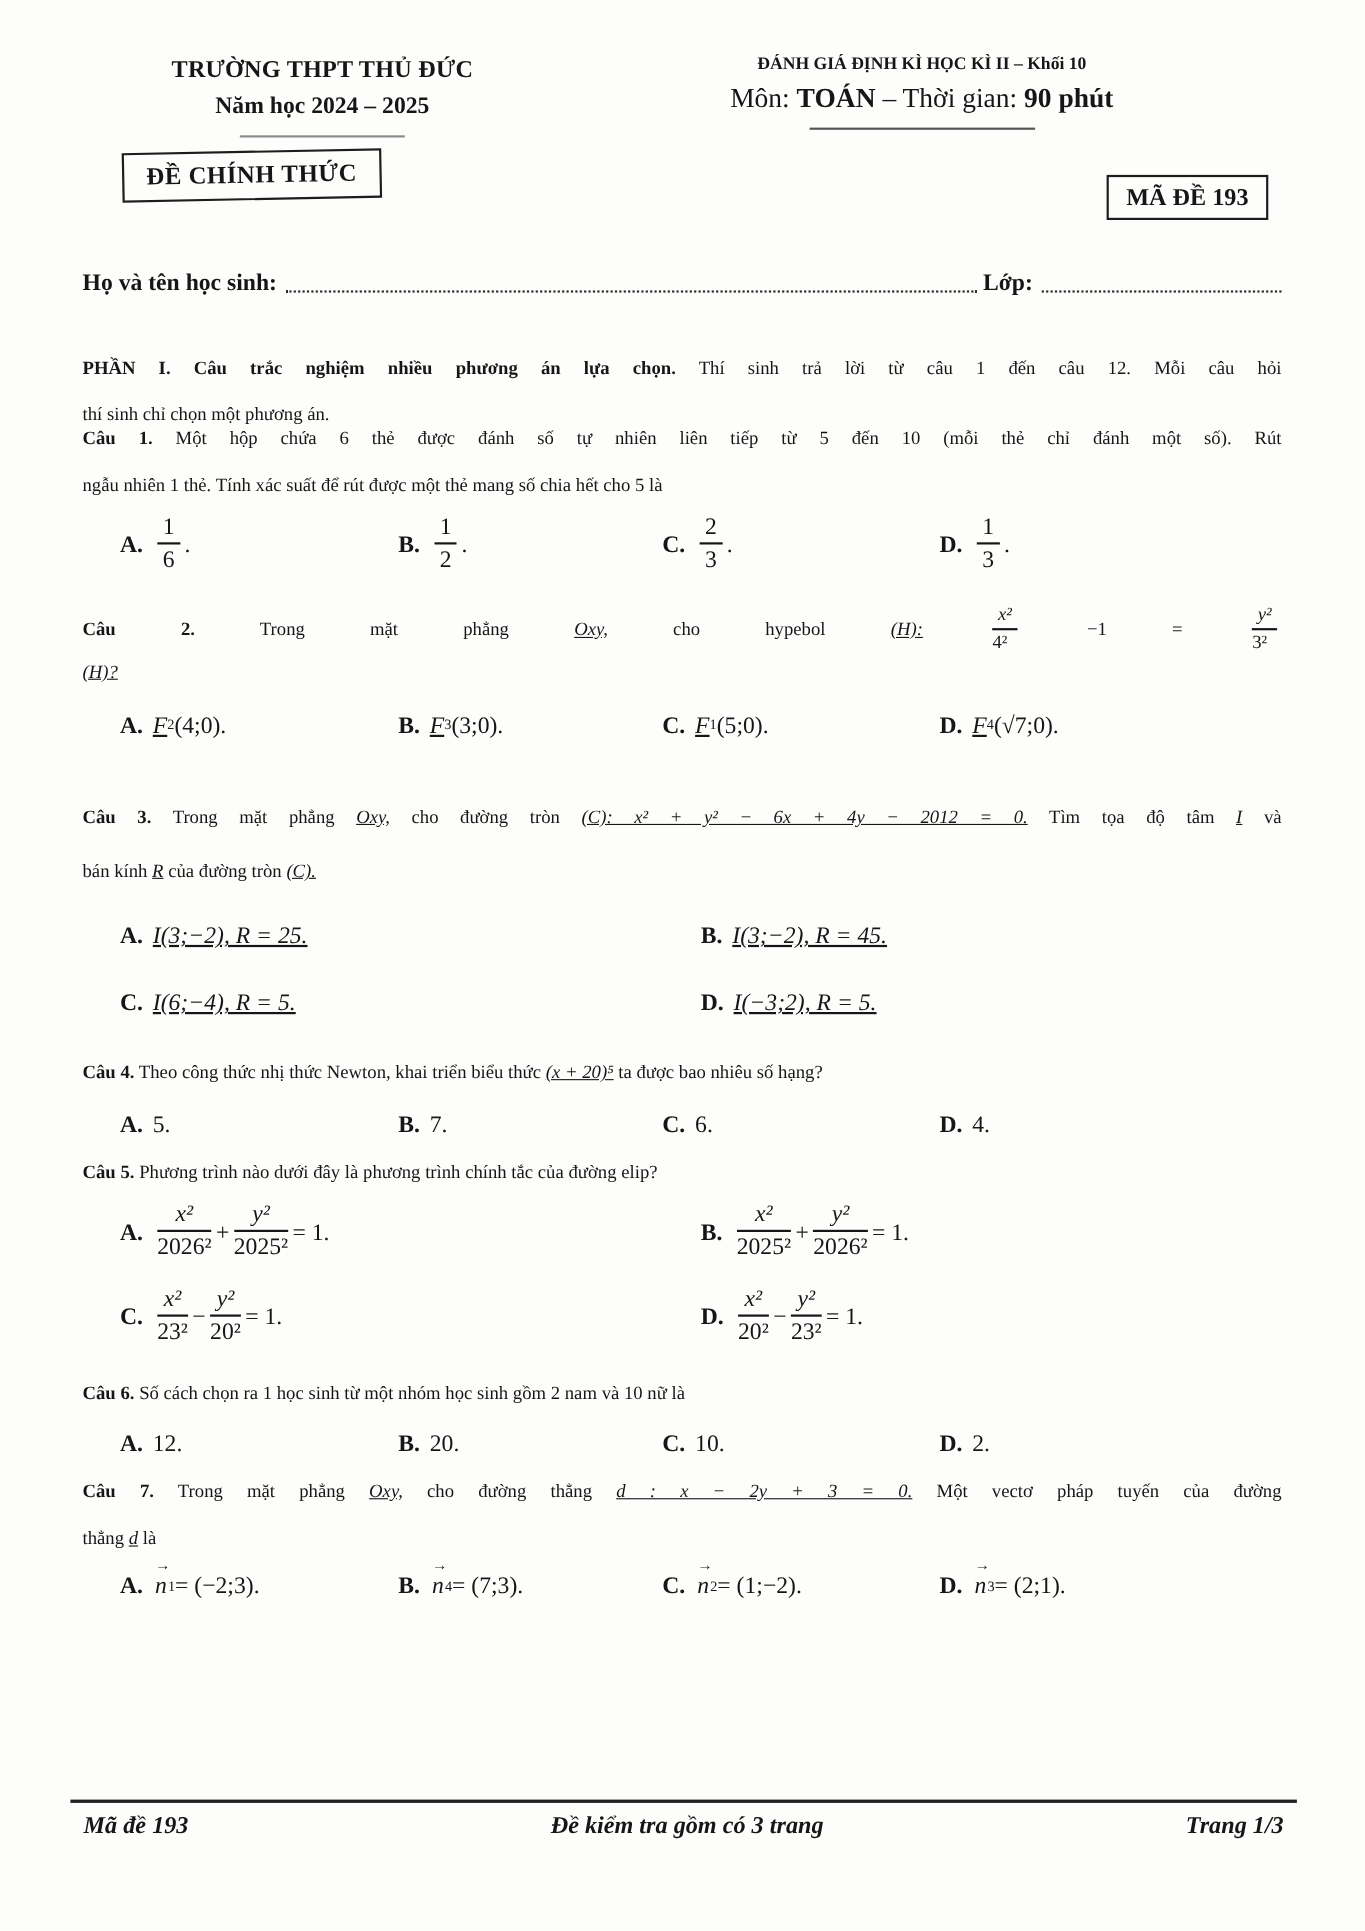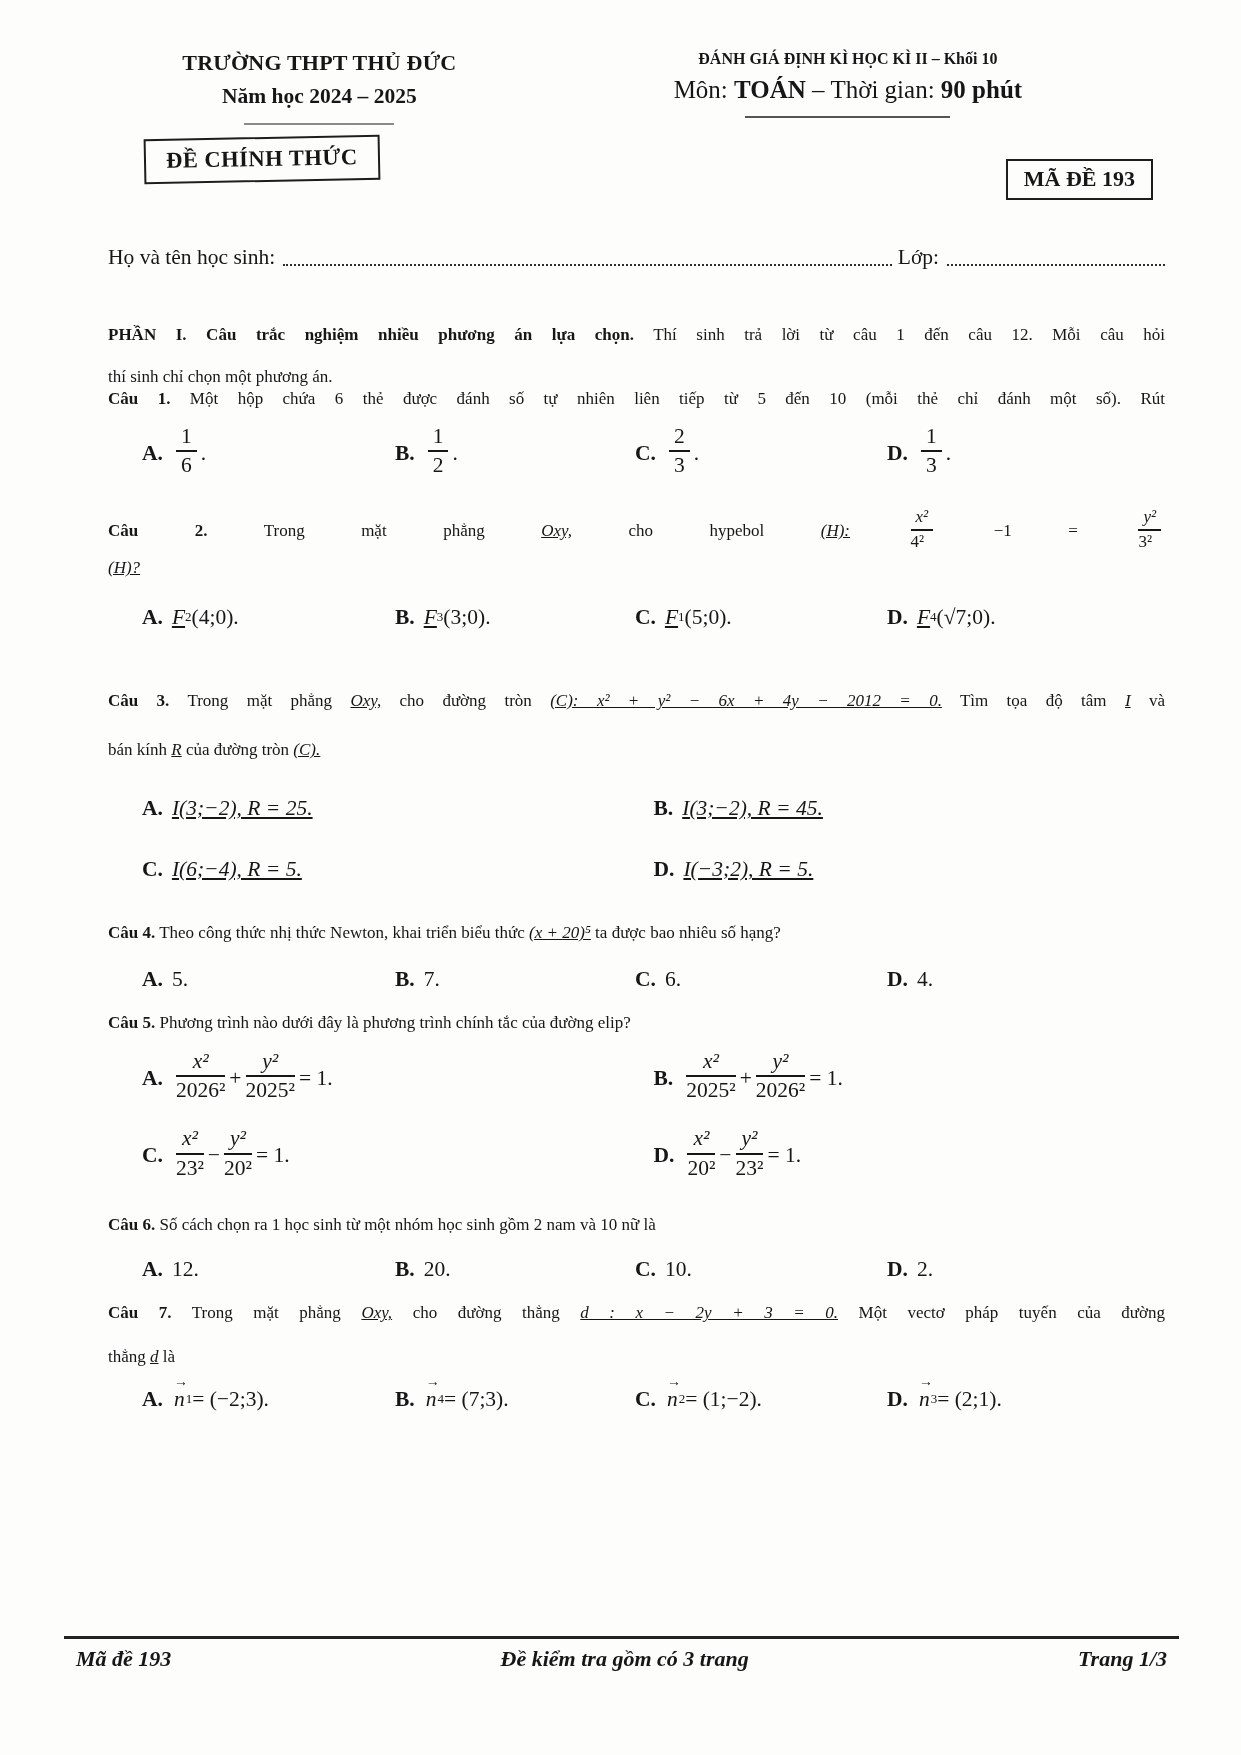--- a/index.html
+++ b/index.html
@@ -2,21 +2,21 @@
 <html><head>
 <meta charset="utf-8">
 <style>
   * { box-sizing: border-box; }
   html,body { margin:0; padding:0; background:#ffffff; }
   .page {
     position:relative; width:1241px; height:1755px; background:#fdfdfc;
     color:#161616; font-family:"Liberation Serif","DejaVu Serif",serif;
     font-size:21.5px; overflow:hidden;
   }
-  .content { padding:50px 76px 0 108px; }
+  .content { padding:50px 76px 0 75px; }
 
   
   .hdr { display:flex; }
   .hdr-l { width:40%; text-align:center; }
   .school { font-weight:700; font-size:22px; letter-spacing:.2px; }
   .year { font-weight:700; font-size:21.5px; margin-top:8px; }
   .hdr-rule-l { width:150px; border-bottom:2px solid #8a8a8a; margin:14px auto 0; }
   .hdr-r { width:60%; text-align:center; }
   .extitle { font-weight:700; font-size:16px; }
   .subjline { font-size:25px; margin-top:8px; }
@@ -30,21 +30,21 @@
     position:absolute; left:36px; top:12px; border:2.5px solid #1d1d1d;
     padding:7px 20px 8px; font-weight:700; font-size:22.5px; letter-spacing:.5px;
     transform:rotate(-1.1deg); background:#fdfdfc;
   }
   .box-code {
     position:absolute; right:12px; top:34px; border:2.5px solid #1d1d1d;
     padding:5px 16px 6px; font-weight:700; font-size:22px; background:#fdfdfc;
   }
 
   
-  .idline { display:flex; align-items:flex-end; margin-top:8px; font-weight:400; }
+  .idline { display:flex; align-items:flex-end; margin-top:8px; font-weight:700; }
   .dots { flex:1; border-bottom:2.6px dotted #2c2c2c; margin:0 6px 4px 8px; height:14px; }
   .dots2 { width:218px; border-bottom:2.6px dotted #2c2c2c; margin:0 0 4px 8px; height:14px; }
 
   
   .line { font-size:17px; line-height:1.25; }
   .jline { text-align:justify; text-align-last:justify; }.mt14{margin-top:14px}.mt18{}
   .mt20{margin-top:20px}.mt21{margin-top:21px}.mt22{margin-top:22px}.mt24{margin-top:24px}
   .mt26{margin-top:26px}.mt28{margin-top:28px}.mt36{margin-top:36px}.mt40{margin-top:40px}.mt54{margin-top:54px}.mt60{margin-top:60px}
 
   
@@ -113,20 +113,21 @@
         <span>Thí sinh trả lời từ câu 1 đến câu 12. Mỗi câu hỏi</span>
       </div>
       <div class="line mt21">thí sinh chỉ chọn một phương án.</div>
     </div>
 
     <div class="mt18">
       <div class="line jline">
         <span class="b">Câu 1.</span>
         <span>Một hộp chứa 6 thẻ được đánh số tự nhiên liên tiếp từ 5 đến 10 (mỗi thẻ chỉ đánh một số). Rút</span>
       </div>
+      <div class="line mt21">ngẫu nhiên 1 thẻ. Tính xác suất để rút được một thẻ mang số chia hết cho 5 là</div>
       <div class="orow4 mt14">
         <div class="opt">
           <span class="ol">A.</span>
           <span class="frac">
               <span class="fn">1</span>
               <span class="fd">6</span>
             </span>
           <span class="ov">.</span>
         </div>
         <div class="opt">

